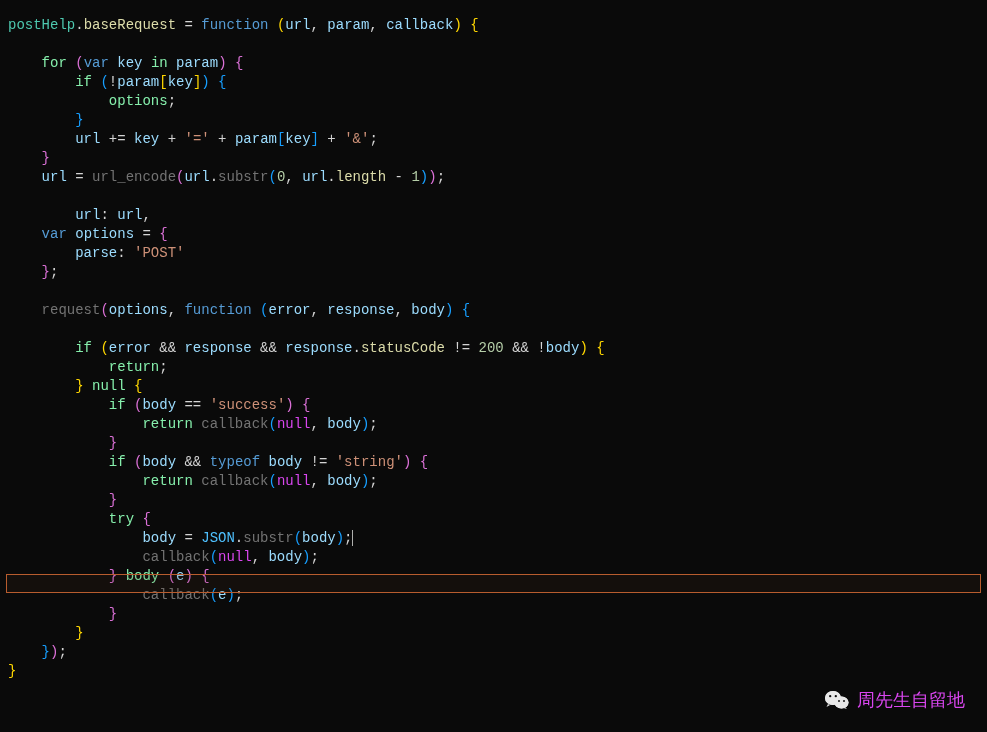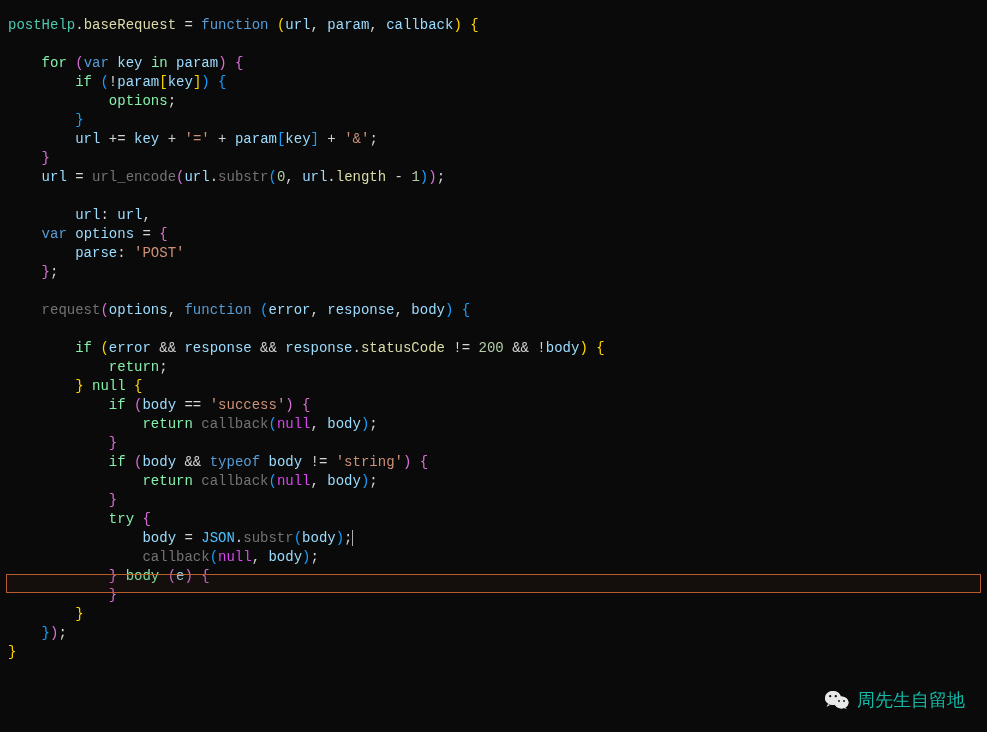--- a/index.html
+++ b/index.html
@@ -59,21 +59,21 @@
   .tk-const   { color: #d946ef; }
   .tk-global  { color: #4fc1ff; }
 
   .watermark {
     position: absolute;
     right: 22px;
     bottom: 22px;
     display: flex;
     align-items: center;
     gap: 8px;
-    color: #14b8a6;
+    color: #d946ef;
     font-family: "Microsoft YaHei", "PingFang SC", sans-serif;
     font-size: 18px;
     font-weight: 500;
   }
   .watermark-icon {
     width: 24px;
     height: 20px;
     position: relative;
   }
   .watermark-icon svg { display: block; }
@@ -105,20 +105,21 @@
     <div class="line"><span>            </span><span class="tk-kw2">if</span><span class="tk-punc"> </span><span class="tk-brace2">(</span><span class="tk-var">body</span><span class="tk-op"> == </span><span class="tk-str">'success'</span><span class="tk-brace2">)</span><span class="tk-punc"> </span><span class="tk-brace2">{</span></div>
     <div class="line"><span>                </span><span class="tk-kw2">return</span><span class="tk-punc"> </span><span class="tk-func">callback</span><span class="tk-brace3">(</span><span class="tk-const">null</span><span class="tk-punc">, </span><span class="tk-var">body</span><span class="tk-brace3">)</span><span class="tk-punc">;</span></div>
     <div class="line"><span>            </span><span class="tk-brace2">}</span></div>
     <div class="line"><span>            </span><span class="tk-kw2">if</span><span class="tk-punc"> </span><span class="tk-brace2">(</span><span class="tk-var">body</span><span class="tk-op"> &amp;&amp; </span><span class="tk-kw">typeof</span><span class="tk-punc"> </span><span class="tk-var">body</span><span class="tk-op"> != </span><span class="tk-str">'string'</span><span class="tk-brace2">)</span><span class="tk-punc"> </span><span class="tk-brace2">{</span></div>
     <div class="line"><span>                </span><span class="tk-kw2">return</span><span class="tk-punc"> </span><span class="tk-func">callback</span><span class="tk-brace3">(</span><span class="tk-const">null</span><span class="tk-punc">, </span><span class="tk-var">body</span><span class="tk-brace3">)</span><span class="tk-punc">;</span></div>
     <div class="line"><span>            </span><span class="tk-brace2">}</span></div>
     <div class="line"><span>            </span><span class="tk-kw2">try</span><span class="tk-punc"> </span><span class="tk-brace2">{</span></div>
     <div class="line highlighted"><span>                </span><span class="tk-var">body</span><span class="tk-op"> = </span><span class="tk-global">JSON</span><span class="tk-op">.</span><span class="tk-func">substr</span><span class="tk-brace3">(</span><span class="tk-var">body</span><span class="tk-brace3">)</span><span class="tk-punc">;</span><span class="cursor"></span></div>
     <div class="line"><span>                </span><span class="tk-func">callback</span><span class="tk-brace3">(</span><span class="tk-const">null</span><span class="tk-punc">, </span><span class="tk-var">body</span><span class="tk-brace3">)</span><span class="tk-punc">;</span></div>
     <div class="line"><span>            </span><span class="tk-brace2">}</span><span class="tk-punc"> </span><span class="tk-kw2">body</span><span class="tk-punc"> </span><span class="tk-brace2">(</span><span class="tk-var">e</span><span class="tk-brace2">)</span><span class="tk-punc"> </span><span class="tk-brace2">{</span></div>
+    <div class="line"><span>                </span><span class="tk-func">callback</span><span class="tk-brace3">(</span><span class="tk-var">e</span><span class="tk-brace3">)</span><span class="tk-punc">;</span></div>
     <div class="line"><span>            </span><span class="tk-brace2">}</span></div>
     <div class="line"><span>        </span><span class="tk-brace">}</span></div>
     <div class="line"><span>    </span><span class="tk-brace3">}</span><span class="tk-brace2">)</span><span class="tk-punc">;</span></div>
     <div class="line"><span class="tk-brace">}</span></div>
   </div>
 
 <div class="watermark">
   <span class="watermark-icon">
     <svg viewBox="0 0 24 20" width="24" height="20">
       <ellipse cx="8" cy="8" rx="8" ry="7" fill="#e8e8e8"></ellipse>

